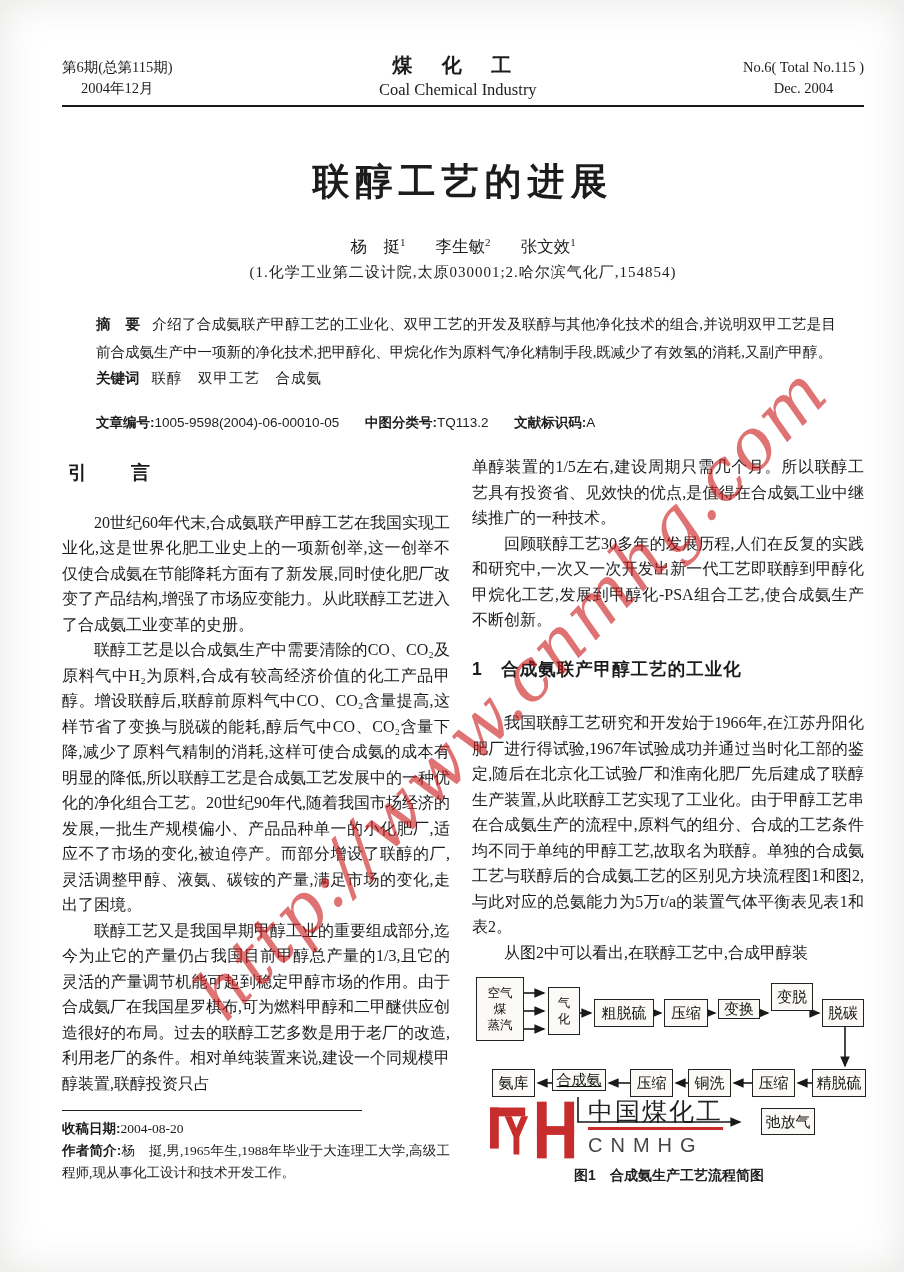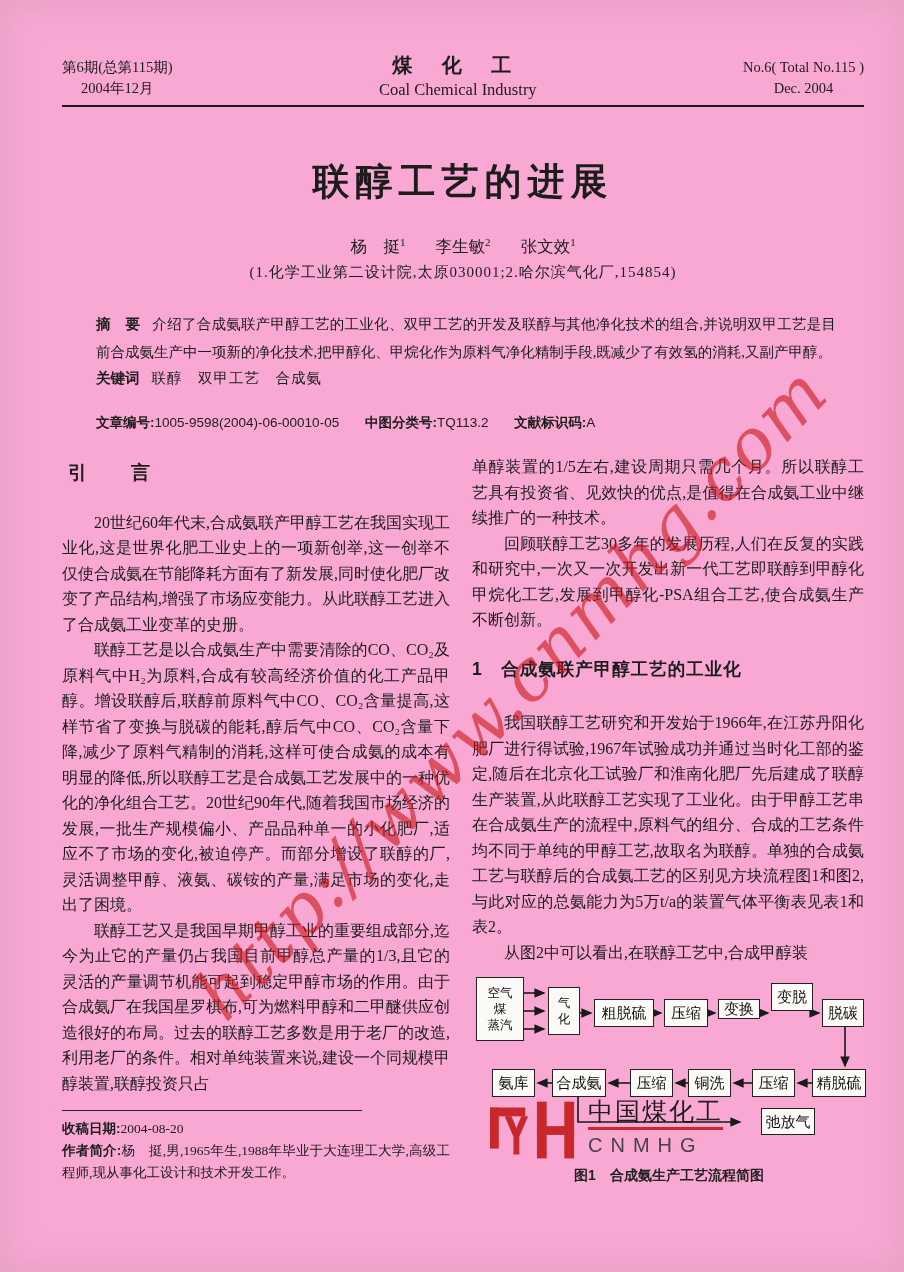--- a/index.html
+++ b/index.html
@@ -1,16 +1,16 @@
 <!DOCTYPE html>
 <html><head>
 <meta charset="utf-8">
 <style>
   html,body{margin:0;padding:0;background:#e9e7e2;}
-  .page{position:relative;width:904px;height:1272px;margin:0 auto;background:#f9a8d4;
+  .page{position:relative;width:904px;height:1272px;margin:0 auto;background:#ffffff;
         overflow:hidden;font-family:"Liberation Serif","DejaVu Serif",serif;color:#1c1c1c;
         box-shadow:inset 0 0 40px rgba(120,115,105,0.18);}
   .inner{padding:52px 40px 0 62px;}
 
   
   .jheader{display:flex;justify-content:space-between;align-items:flex-end;}
   .h-side{font-size:14.5px;line-height:1.5;text-align:center;}
   .h-center{text-align:center;}
   .jname{font-size:20px;font-weight:bold;letter-spacing:12px;font-family:"Liberation Sans",sans-serif;}
   .jname-en{font-size:16.5px;margin-top:1px;}
@@ -168,21 +168,21 @@
 蒸汽</div>
           <div class="fbox pre" style="left:76px;top:12px;width:32px;height:48px;">气
 化</div>
           <div class="fbox" style="left:122px;top:24px;width:60px;height:28px;">粗脱硫</div>
           <div class="fbox" style="left:192px;top:24px;width:44px;height:28px;">压缩</div>
           <div class="fbox" style="left:246px;top:24px;width:42px;height:20px;">变换</div>
           <div class="fbox" style="left:299px;top:8px;width:42px;height:28px;">变脱</div>
           <div class="fbox" style="left:350px;top:24px;width:42px;height:28px;">脱碳</div>
 
           <div class="fbox" style="left:20px;top:94px;width:43px;height:28px;">氨库</div>
-          <div class="fbox" style="left:80px;top:94px;width:54px;height:28px;">合成氨</div>
+          <div class="fbox" style="left:80px;top:94px;width:54px;height:22px;text-decoration:underline;">合成氨</div>
           <div class="fbox" style="left:158px;top:94px;width:43px;height:28px;">压缩</div>
           <div class="fbox" style="left:216px;top:94px;width:43px;height:28px;">铜洗</div>
           <div class="fbox" style="left:280px;top:94px;width:43px;height:28px;">压缩</div>
           <div class="fbox" style="left:340px;top:94px;width:54px;height:28px;">精脱硫</div>
 
           <div class="fbox" style="left:289px;top:133px;width:54px;height:27px;">弛放气</div>
 
           <div class="fig-caption">图1　合成氨生产工艺流程简图</div>
 
           <div class="logo">

